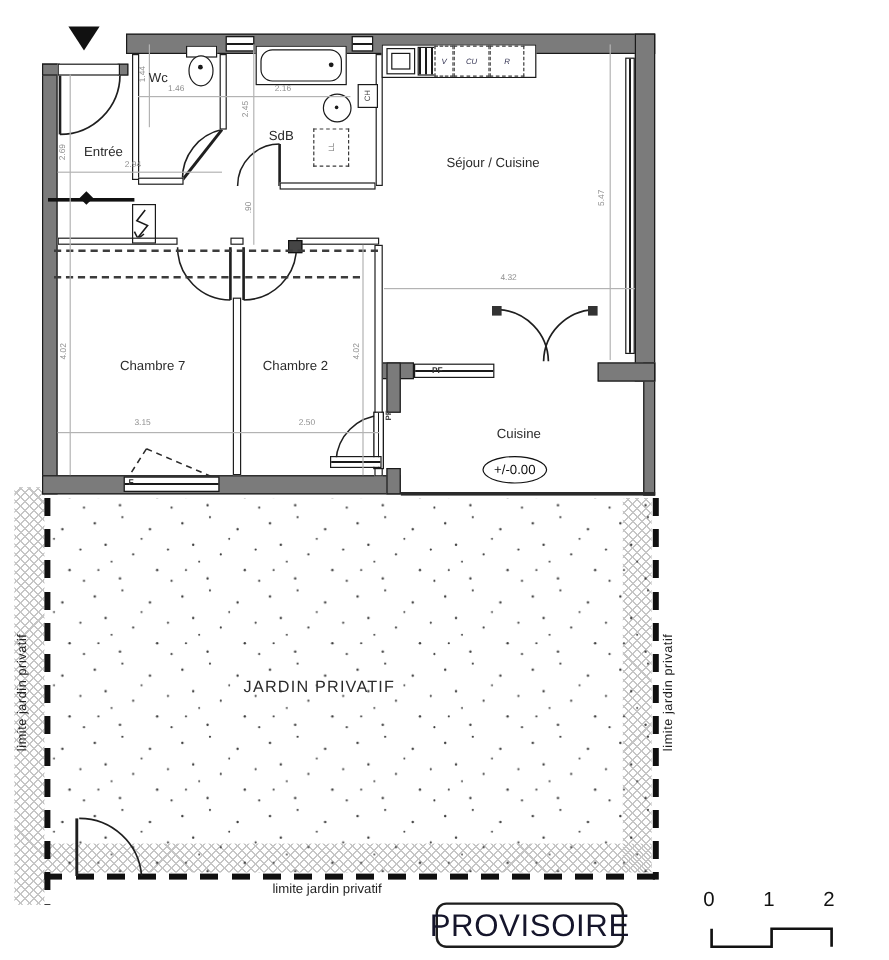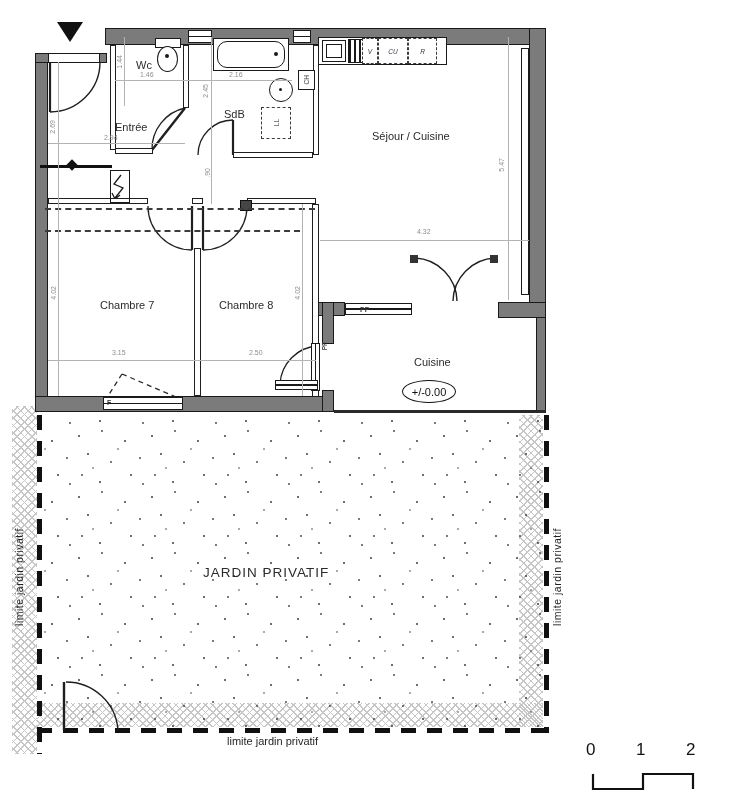--- a/index.html
+++ b/index.html
@@ -199,38 +199,41 @@
   <div class="dimv" style="left:49px;top:120px;">2.69</div>
   <div class="dim" style="left:104px;top:134px;">2.94</div>
   <div class="dimv" style="left:204px;top:168px;">.90</div>
   <div class="dimv" style="left:50px;top:286px;">4.02</div>
   <div class="dimv" style="left:294px;top:286px;">4.02</div>
   <div class="dim" style="left:112px;top:349px;">3.15</div>
   <div class="dim" style="left:249px;top:349px;">2.50</div>
   <div class="dim" style="left:417px;top:228px;">4.32</div>
   <div class="dimv" style="left:498px;top:158px;">5.47</div>
 
-  <div class="lbl" style="left:70px;top:121px;margin-left:45px;">Entrée</div>
-  <div class="lbl" style="left:136px;top:59px;">Wc</div>
+  <div class="lbl" style="left:70px;top:121px;">Entrée</div>
+  <div class="lbl" style="left:124px;top:59px;">Wc</div>
   <div class="lbl" style="left:224px;top:108px;">SdB</div>
   <div class="lbl" style="left:372px;top:130px;">Séjour / Cuisine</div>
   <div class="lbl" style="left:100px;top:299px;">Chambre 7</div>
-  <div class="lbl" style="left:219px;top:299px;">Chambre 8</div>
+  <div class="lbl" style="left:219px;top:299px;">Chambre 2</div>
   <div class="lbl" style="left:414px;top:356px;">Cuisine</div>
   <div class="lbl" style="left:203px;top:565px;font-size:13.5px;letter-spacing:1px;">JARDIN PRIVATIF</div>
 
   <div class="abs" style="left:402px;top:380px;width:54px;height:23px;border:1.6px solid #111;border-radius:50%;display:flex;align-items:center;justify-content:center;background:#fff;">
     <span style="font-size:11px;color:#111;">+/-0.00</span>
   </div>
 
   <div class="annot" style="left:360px;top:306px;font-weight:bold;">PF</div>
   <div class="annot-v" style="left:321px;top:342px;font-weight:bold;">PF</div>
   <div class="annot" style="left:107px;top:399px;font-weight:bold;">F</div>
 
   <div class="rot-up" style="left:13px;top:528px;">limite jardin privatif</div>
   <div class="rot-up" style="left:551px;top:528px;">limite jardin privatif</div>
   <div class="limith" style="left:227px;top:735px;">limite jardin privatif</div>
 
+  <div class="abs" style="left:363px;top:752px;width:157px;height:38px;border:2px solid #1d1d1d;border-radius:9px;display:flex;align-items:center;justify-content:center;background:#fff;">
+    <span style="font-size:26px;color:#15152b;letter-spacing:0.5px;">PROVISOIRE</span>
+  </div>
   <div class="abs" style="left:586px;top:740px;font-size:17px;color:#111;">0</div>
   <div class="abs" style="left:636px;top:740px;font-size:17px;color:#111;">1</div>
   <div class="abs" style="left:686px;top:740px;font-size:17px;color:#111;">2</div>
 
 </div>
 
 </body></html>

